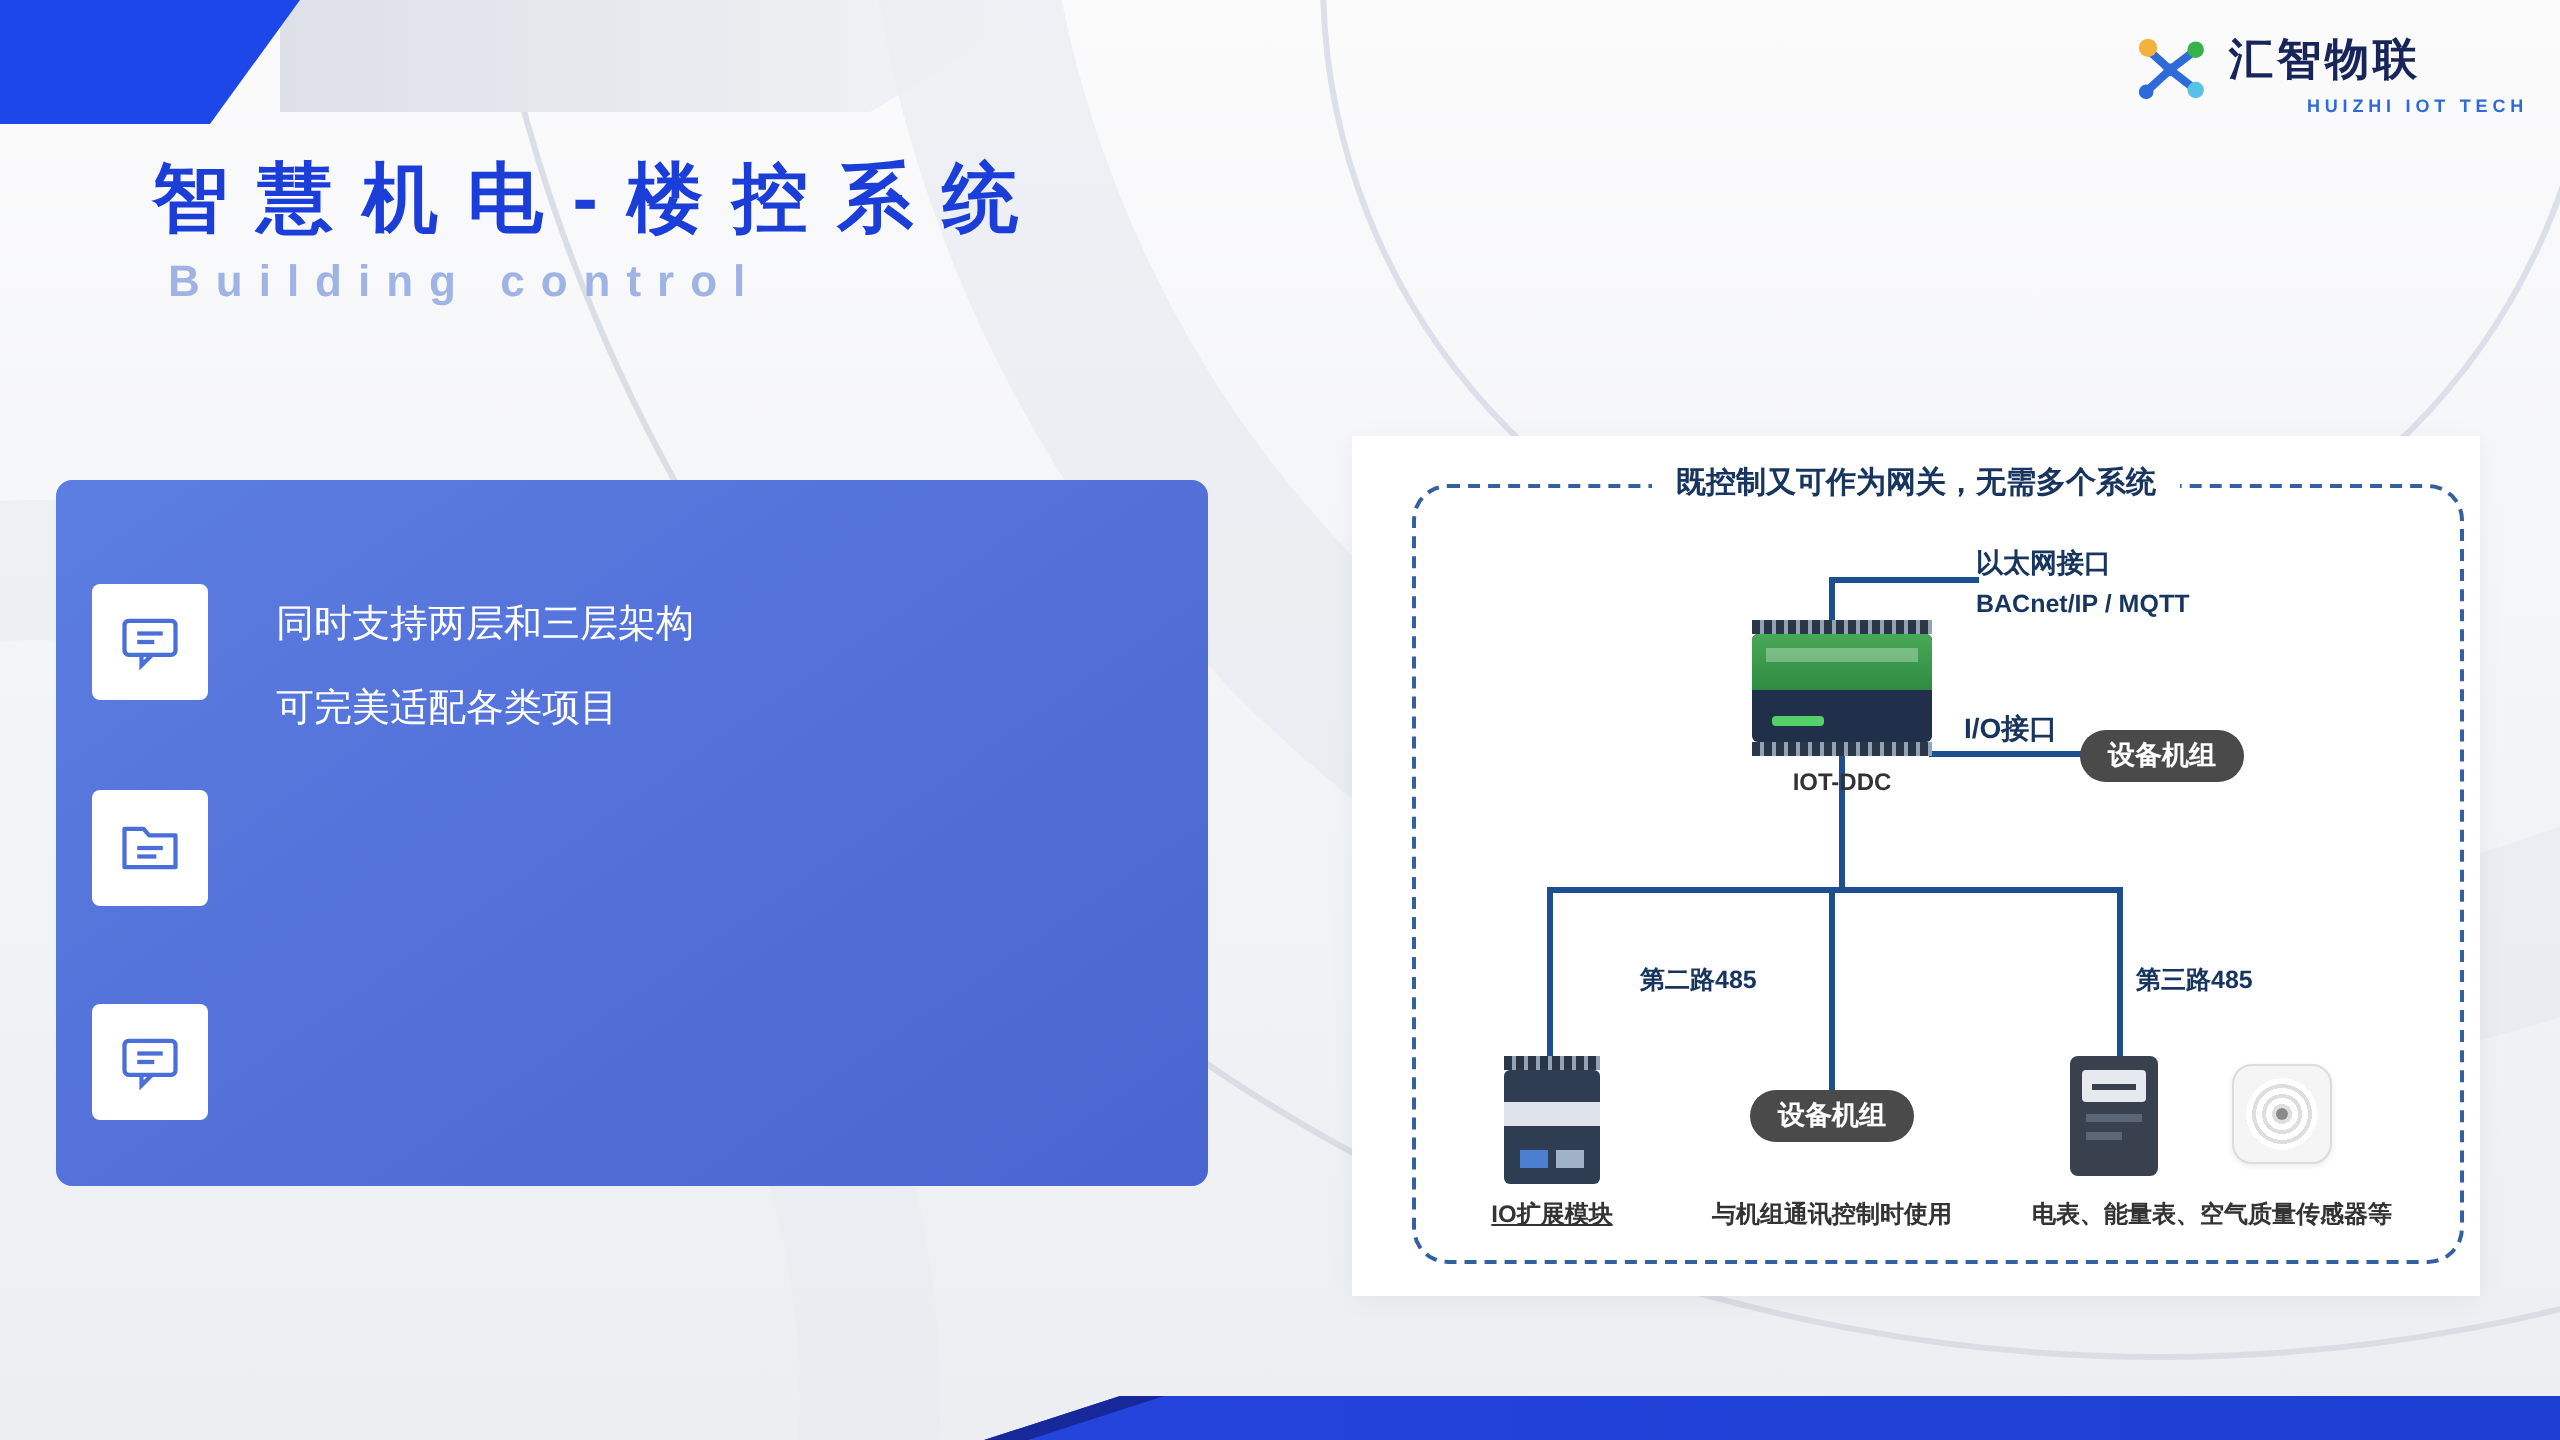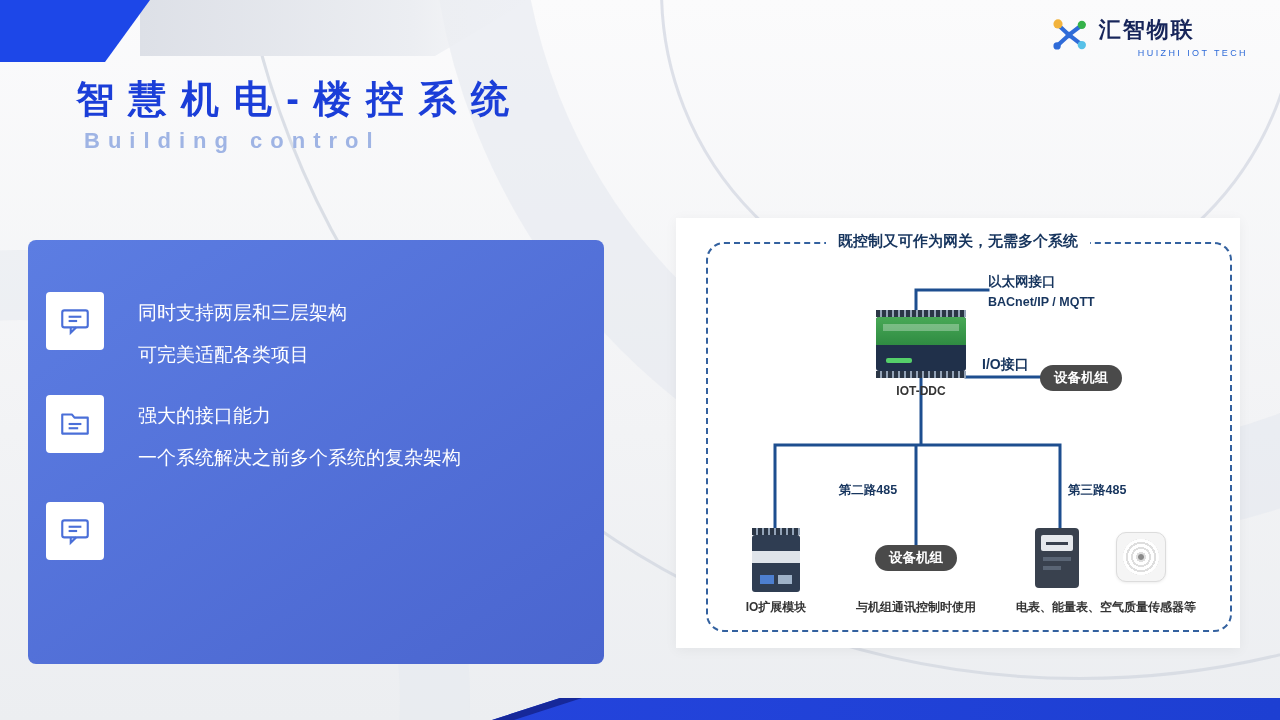--- a/index.html
+++ b/index.html
@@ -19,27 +19,27 @@
   .gray-flag { position:absolute; left:140px; top:0; width:390px; height:56px; z-index:1;
     background:linear-gradient(90deg,#dde0e7 0%,#eceef2 70%,rgba(236,238,242,0) 100%);
     clip-path:polygon(0 0,100% 0,calc(100% - 95px) 100%,0 100%); }
   .corner-flag { position:absolute; left:0; top:0; width:150px; height:62px; z-index:2;
     background:#1d47e8; clip-path:polygon(0 0,100% 0,70% 100%,0 100%); }
   .page-title { position:absolute; left:64px; top:74px; z-index:3;
     font-size:38px; font-weight:bold; color:#1b3ed8; letter-spacing:2px; white-space:nowrap;margin-left:12px; }
   .page-subtitle { position:absolute; left:84px; top:128px; z-index:3;
     font-size:22px; font-weight:bold; color:#9fb4e4; letter-spacing:8px; }
 
-  .logo { position:absolute; right:32px; top:12px; display:flex; align-items:center; gap:8px; z-index:3; }
+  .logo { position:absolute; right:16px; top:12px; display:flex; align-items:center; gap:8px; z-index:3; }
   .logo-text { display:flex; flex-direction:column; }
   .brand-name { font-size:22px; font-weight:bold; color:#17255a; letter-spacing:2px; }
-  .brand-tagline { font-size:9px; font-weight:normal; color:#2f6bd8; letter-spacing:2.4px; margin-top:3px;padding-left:39px; }
-
-  
-  .features { position:absolute; left:28px; top:240px; width:576px; height:424px;
+  .brand-tagline { font-size:9px; font-weight:bold; color:#2f6bd8; letter-spacing:2.4px; margin-top:3px;padding-left:39px; }
+
+  
+  .features { position:absolute; left:28px; top:240px; width:576px; height:353px;
     background:linear-gradient(145deg,#5c7de2,#4a65cf); border-radius:8px; z-index:2; }
   .feature { position:absolute; left:18px; right:16px; display:flex; gap:34px; }
   .icon-box { width:58px; height:58px; background:#fff; border-radius:4px; flex:0 0 58px;
     display:flex; align-items:center; justify-content:center; }
   .feature-text { color:#fff; font-size:19px; }
   .f-line { line-height:42px; white-space:nowrap; }
   .f-single { padding-top:13px; }
 
   
   .diagram-panel { position:absolute; left:676px; top:218px; width:564px; height:430px;
@@ -159,24 +159,20 @@
     <div class="feature" style="top:155px">
       <div class="icon-box">
         <svg viewBox="0 0 32 32" width="34" height="34">
           <g fill="none" stroke="#4a6fd8" stroke-width="2" stroke-linejoin="round">
             <path d="M4 7h9l2.5 3H28v15H4z"></path>
             <path d="M10 16h12"></path>
               <path d="M10 20h9"></path>
           </g>
         </svg>
       </div>
-      <div class="feature-text">
-        <div class="f-line">强大的接口能力</div>
-        <div class="f-line">一个系统解决之前多个系统的复杂架构</div>
-      </div>
     </div>
 
     <div class="feature" style="top:262px">
       <div class="icon-box">
         <svg viewBox="0 0 32 32" width="34" height="34">
           <g fill="none" stroke="#4a6fd8" stroke-width="2">
             <rect x="4" y="6" width="24" height="16" rx="2"></rect>
             <path d="M10 12h12"></path>
               <path d="M10 16h8"></path>
             <path d="M12 22v5l5-5"></path>
@@ -207,21 +203,21 @@
     <div class="dev-caption" style="left:195px; top:166px; width:100px;">IOT-DDC</div>
 
     <div class="dlabel eth-block">
       <div>以太网接口</div>
       <div class="sub">BACnet/IP / MQTT</div>
     </div>
 
     <div class="dlabel io-label">I/O接口</div>
     <div class="pill" style="left:364px; top:147px;">设备机组</div>
 
-    <div class="dlabel bus-label" style="left:156px; top:264px; width:72px; text-align:center;">第二路485</div>
+    <div class="dlabel bus-label" style="left:144px; top:264px; width:72px; text-align:left;">第二路485</div>
     <div class="dlabel bus-label" style="left:392px; top:264px;">第三路485</div>
 
     <div class="io-module">
       <div class="teeth"></div>
       <div class="iom-body">
           <div class="iom-band"></div>
           <div class="iom-chip"></div>
           <div class="iom-chip2"></div>
         </div>
     </div>
@@ -233,21 +229,21 @@
           <i></i>
         </div>
       <div class="meter-tick"></div>
       <div class="meter-tick small"></div>
     </div>
 
     <div class="sensor">
       <div class="sensor-rings"></div>
     </div>
 
-    <div class="dev-caption" style="left:55px; top:381px; width:90px;">IO扩展模块</div>
+    <div class="dev-caption" style="left:55px; top:381px; width:90px;text-decoration:underline;">IO扩展模块</div>
     <div class="dev-caption" style="left:165px; top:381px; width:150px;">与机组通讯控制时使用</div>
     <div class="dev-caption" style="left:330px; top:381px; width:200px;">电表、能量表、空气质量传感器等</div>
   </section>
 
   <div class="bottom-tip"></div>
   <div class="bottom-band"></div>
 
 </div>
 
 </body></html>

